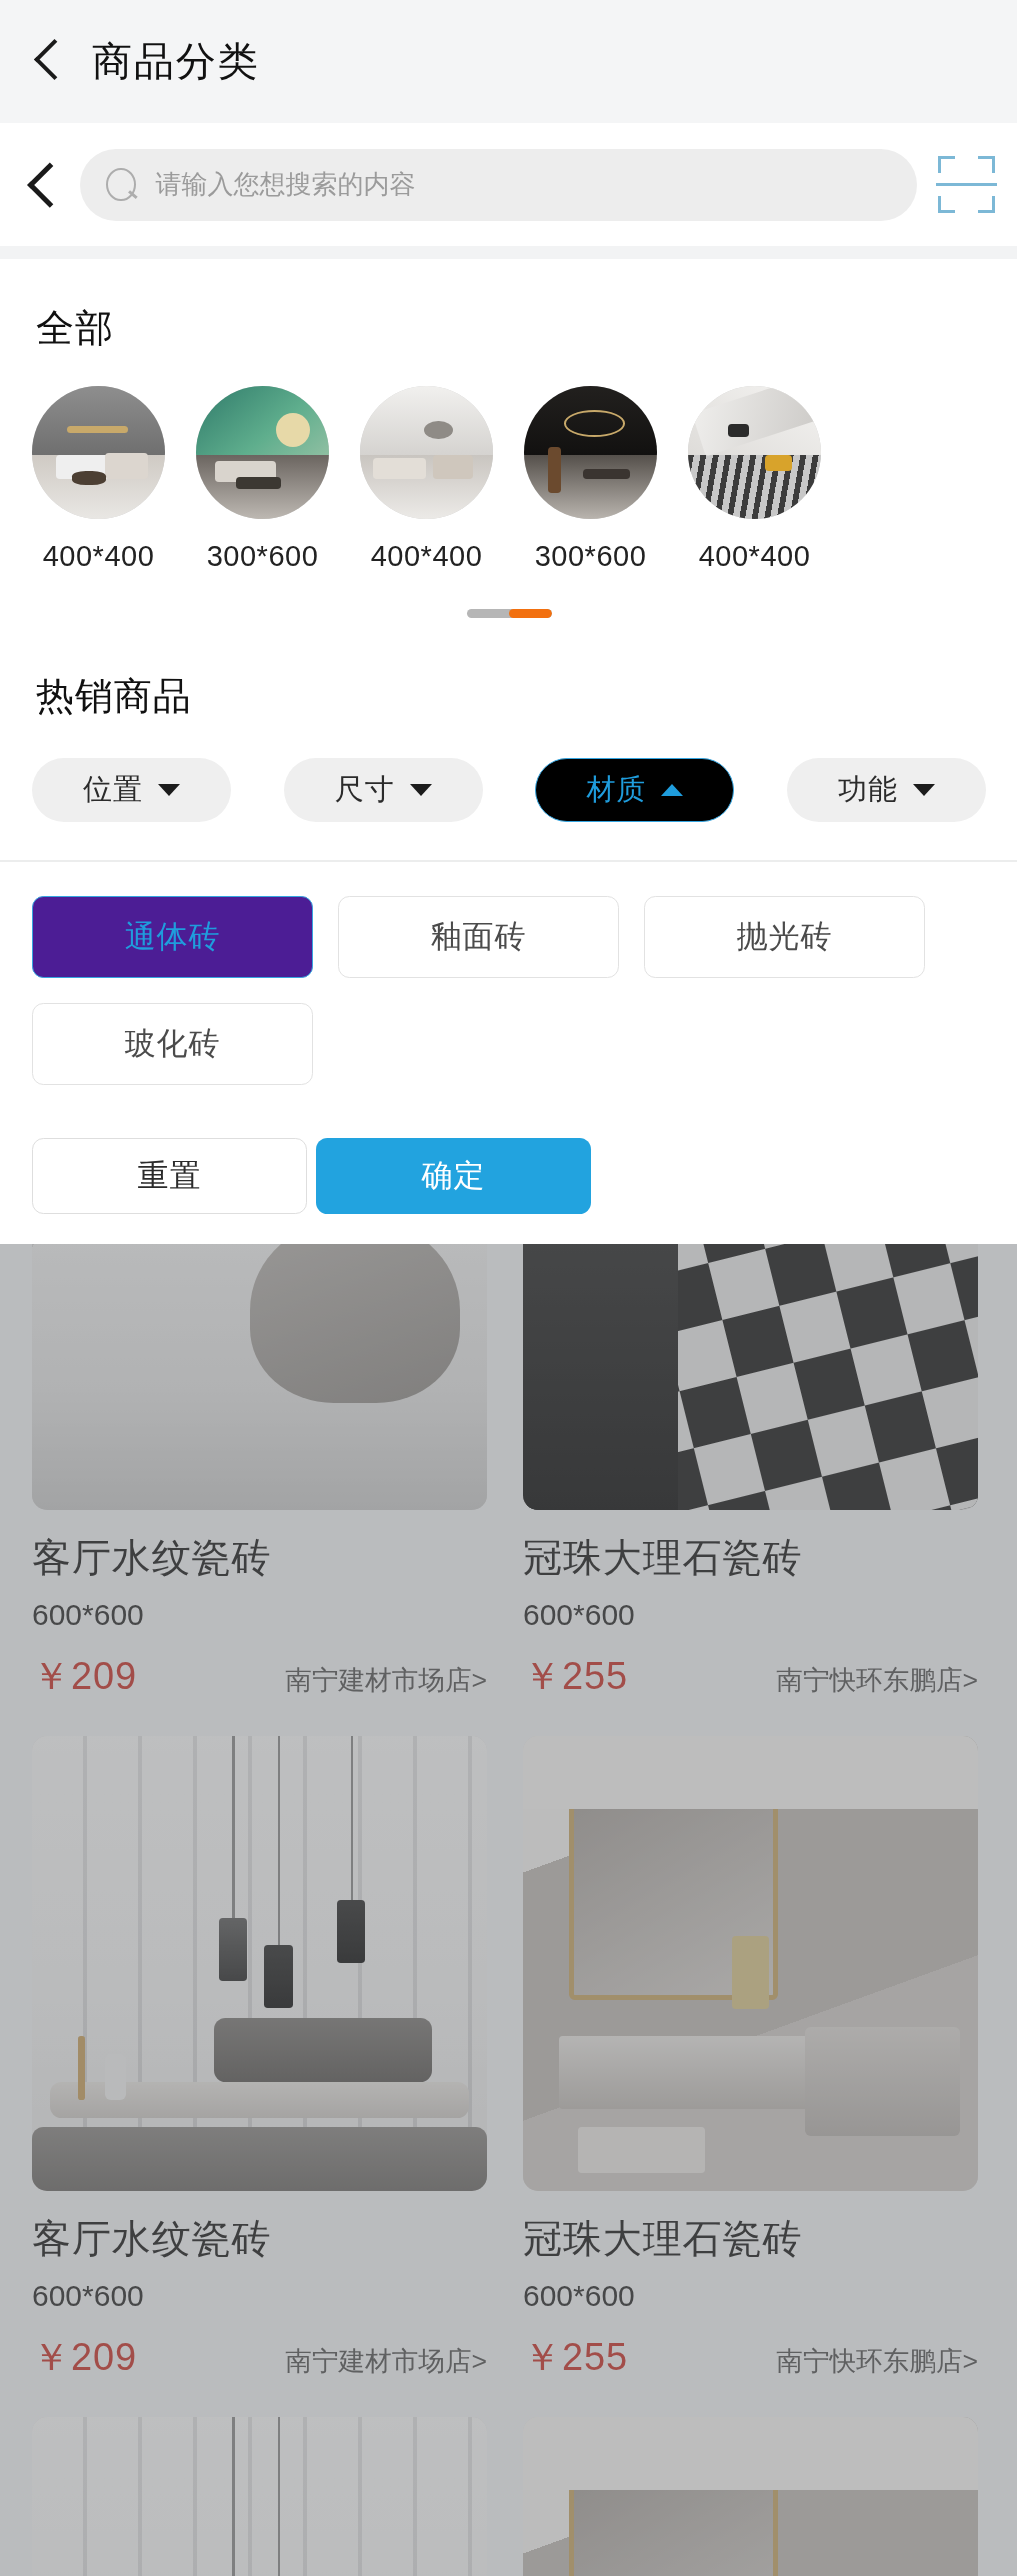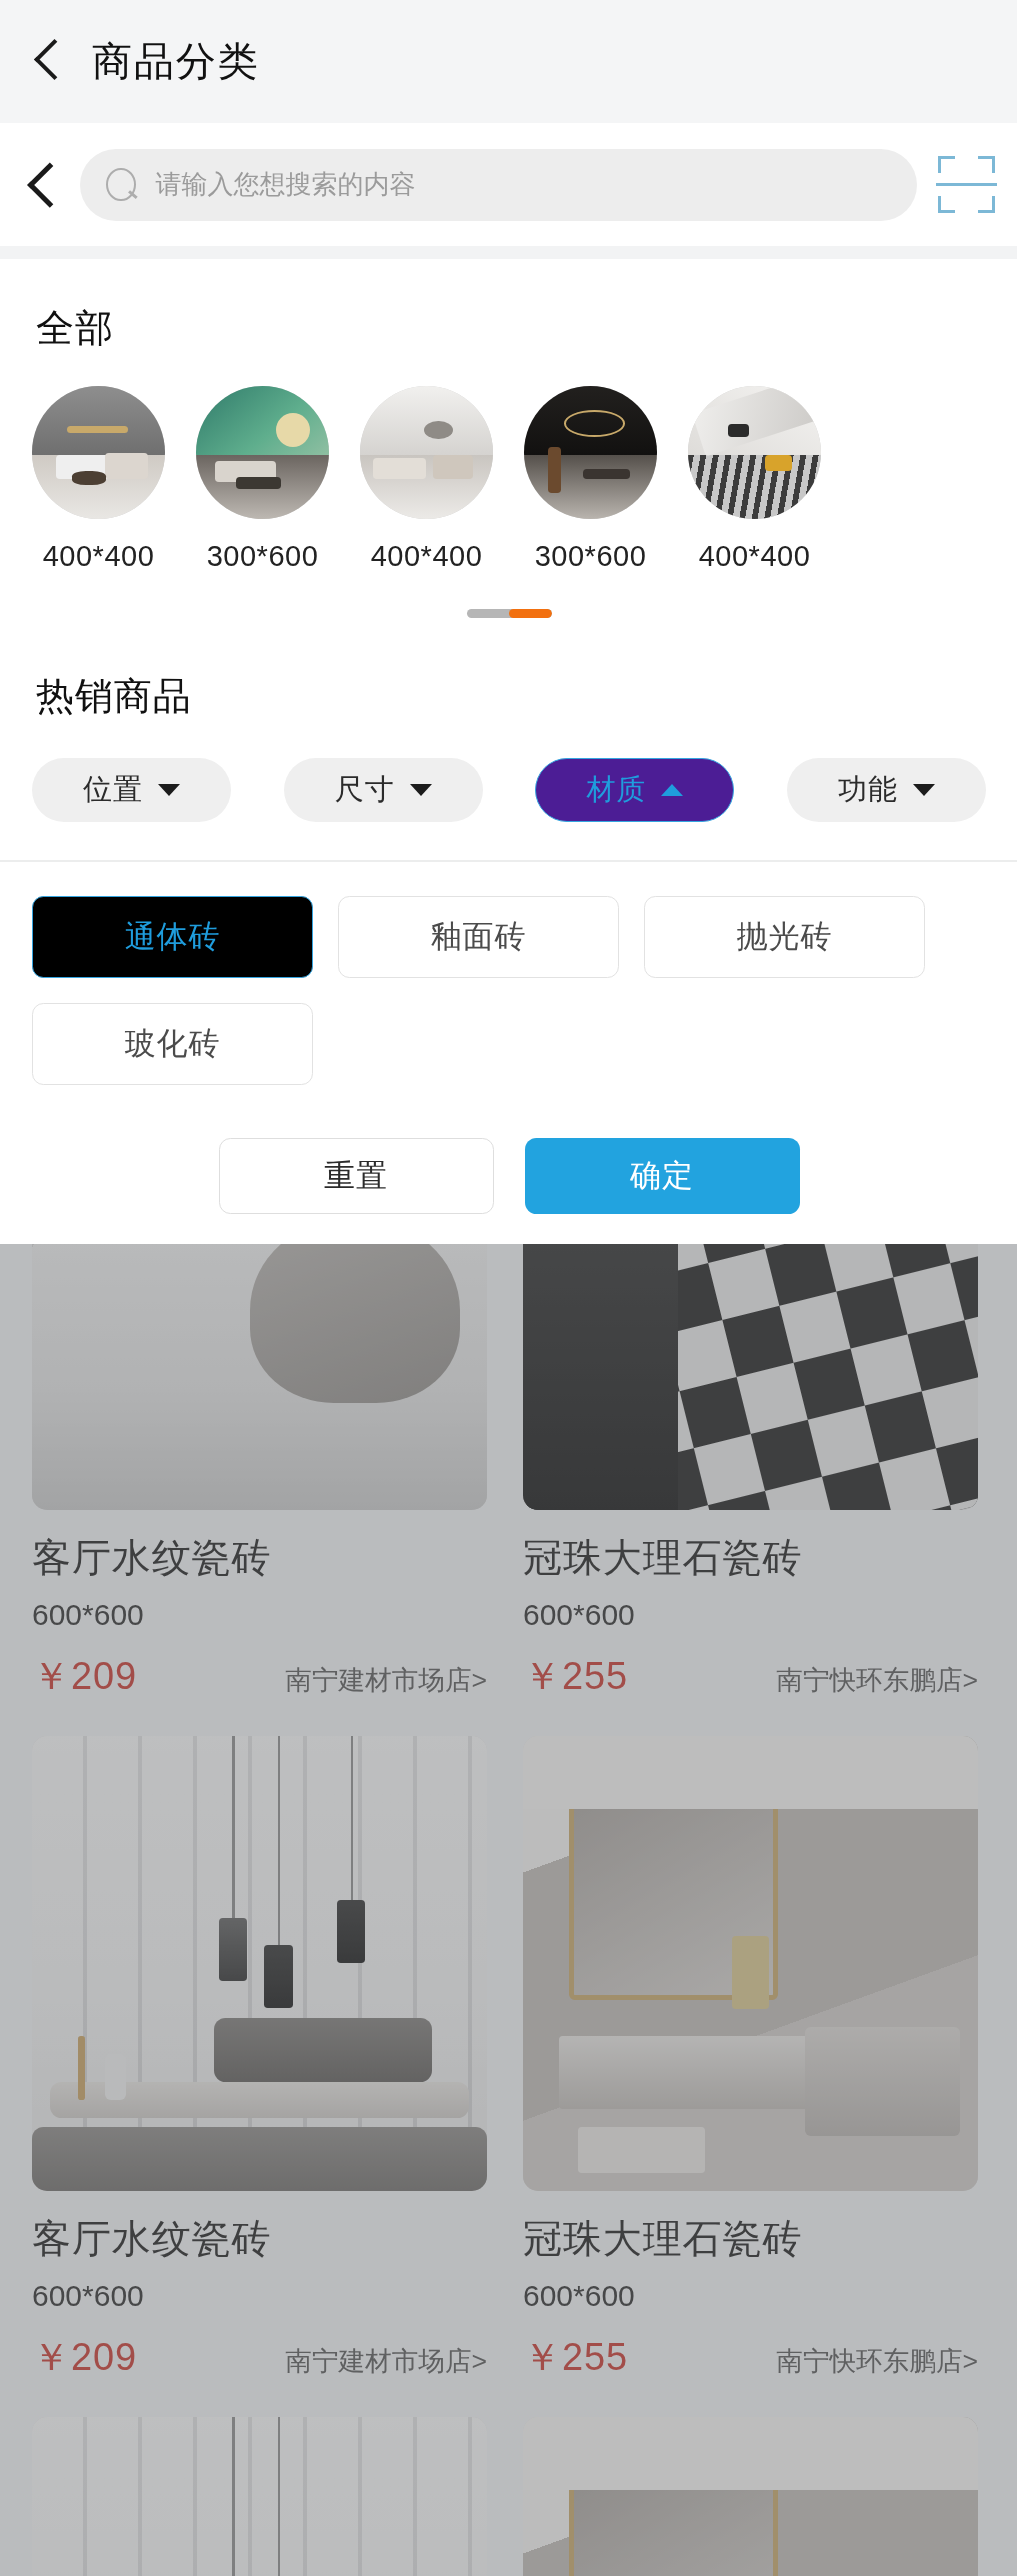--- a/index.html
+++ b/index.html
@@ -205,21 +205,21 @@
     display:flex;
     align-items:center;
     justify-content:center;
     gap:15px;
     font-size:29px;
     color:#2b2b2b;
     font-family:inherit;
     letter-spacing:0.9px;
   }
   .chip.active {
-    background:#4c1d95;
+    background:#000000;
     border:0.9px solid #35a5e0;
     color:#1f9ddd;
   }
   .caret { width:0; height:0; border-left:11.4px solid transparent; border-right:11.4px solid transparent; }
   .caret.down { border-top:12.3px solid #1c1c1c; }
   .caret.up   { border-bottom:12.3px solid #1f9ddd; }
 
   .divider { height:1.9px; background:#eceded; margin:0; }
 
   
@@ -236,28 +236,27 @@
     background:#fff;
     display:flex;
     align-items:center;
     justify-content:center;
     font-size:31px;
     color:#4b4b4b;
     font-family:inherit;
     letter-spacing:0.9px;
   }
   .opt.sel {
-    background:#000000;
+    background:#4c1d95;
     border:0.9px solid #35a5e0;
     color:#1f9ddd;
   }
   .panel-actions {
     display:flex;
-    justify-content:center;
-    gap:31px;
+    gap:9px;
     padding:53px 0 30px 0;
   }
   .btn-reset {
     width:275px; height:76px;
     background:#fff;
     border:0.9px solid #dedede;
     border-radius:11.4px;
     font-size:31px;
     color:#2b2b2b;
     font-family:inherit;

